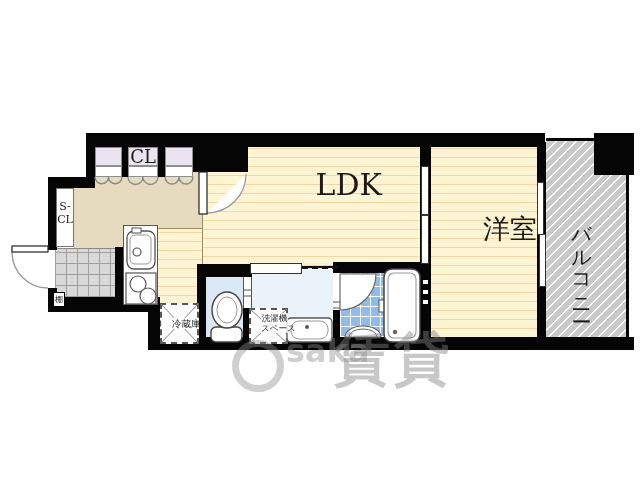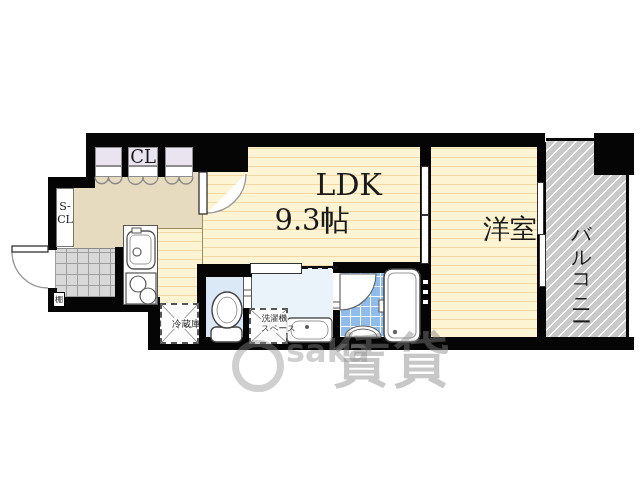--- a/index.html
+++ b/index.html
@@ -151,21 +151,20 @@
     </g>
     <g>
       <rect x="379" y="300" width="9" height="12" fill="#fff" stroke="#555" stroke-width="1"></rect>
       <rect x="384" y="269" width="36" height="73" rx="8" fill="#fff" stroke="#444" stroke-width="1.5"></rect>
       <rect x="388" y="273" width="28" height="65" rx="6" fill="none" stroke="#999" stroke-width="1.1"></rect>
       <circle cx="395" cy="332" r="2.2" fill="#666"></circle>
     </g>
   </svg>
 
   <div class="lbl" style="left:242px;top:169px;width:140px;font-size:30px;text-align:right;">LDK</div>
-  <div class="lbl" style="left:242px;top:205px;width:140px;font-size:29px;">9.3帖</div>
   <div class="lbl" style="left:460px;top:215px;width:100px;">洋室</div>
   <div class="lbl" style="left:564px;top:190px;width:28px;height:145px;writing-mode:vertical-rl;font-size:20px;letter-spacing:2px;">バルコニー</div>
   <div class="lbl" style="left:128px;top:148px;width:30px;font-size:18px;">CL</div>
   <div style="left:56px;top:200px;width:18px;text-align:center;font-size:11px;line-height:13px;">
     <span style="position:static;display:block;">S-</span>
     <span style="position:static;display:block;">CL</span>
   </div>
   <div style="left:53px;top:292px;width:12px;height:15px;background:#fff;border:1px solid #000;font-size:8px;line-height:13px;text-align:center;">棚</div>
   <div class="sm" style="left:161px;top:318px;width:38px;background:rgba(255,255,255,0.85);font-size:9.5px;">冷蔵庫</div>
   <div class="sm" style="left:250px;top:313px;width:38px;font-size:8.5px;line-height:10px;">

